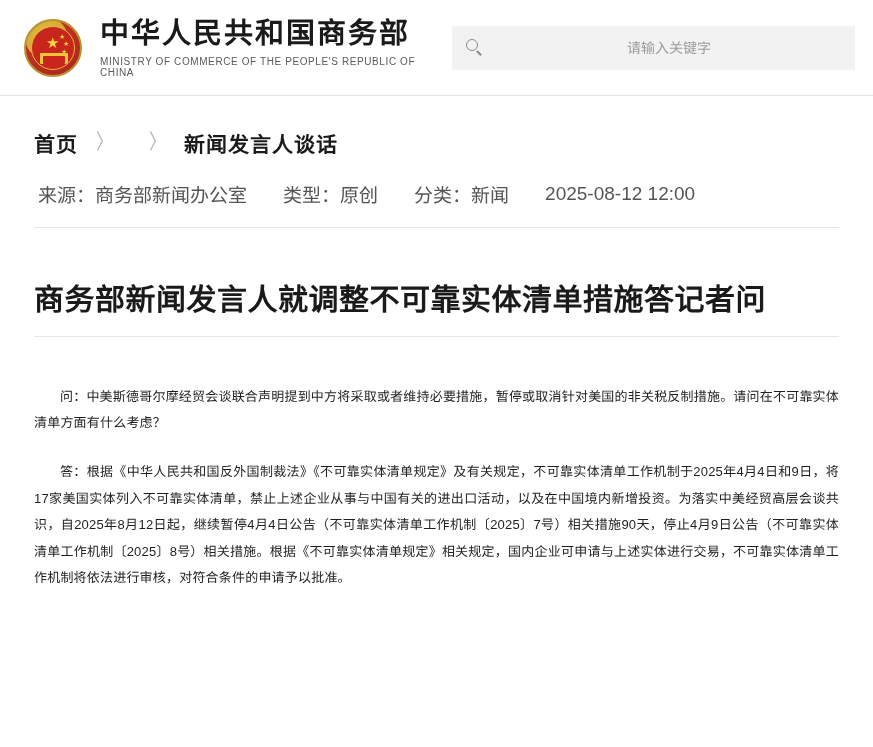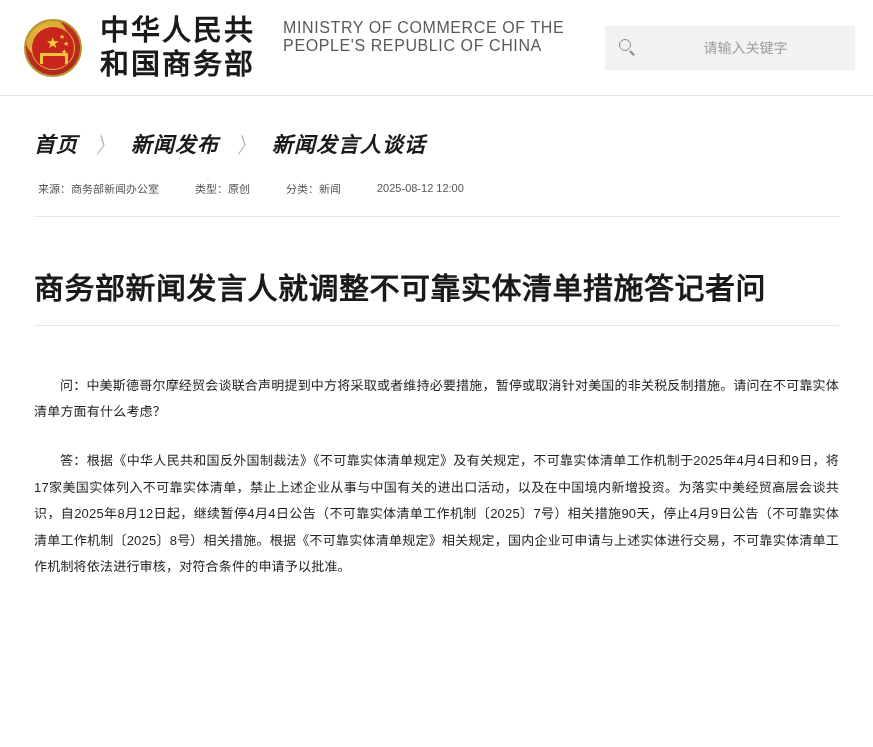--- a/index.html
+++ b/index.html
@@ -68,31 +68,31 @@
   }
   .emblem .gate:before {
     content: "";
     position: absolute;
     left: 3px; top: 3px;
     width: 22px; height: 8px;
     background: #c8261c;
     border-radius: 1px;
   }
 
-  .titles { display: flex; flex-direction: row; justify-content: center; }
+  .titles { display: flex; flex-direction: column; justify-content: center; }
   .title-cn {
     font-size: 29px;
     font-weight: bold;
     letter-spacing: 2px;
     color: #1a1a1a;
     line-height: 1.15;
     font-family: "Liberation Serif", "DejaVu Serif", serif;
   }
   .title-en {
-    font-size: 16px;
+    font-size: 10px;
     letter-spacing: 0.6px;
     color: #5a5a5a;
     margin-top: 5px;
   }
 
   .search-box {
     margin-left: auto;
     width: 404px;
     height: 44px;
     background: #f2f2f2;
@@ -135,45 +135,43 @@
   .search-input::placeholder { color: #9d9d9d; }
 
   
   .content {
     padding: 0 34px;
   }
 
   
   .breadcrumb {
     display: flex;
-    align-items: center;
     padding-top: 32px;
     padding-bottom: 6px;
-    font-style: italic;
   }
   .crumb {
     font-size: 21px;
     font-weight: bold;
     color: #1a1a1a;
     letter-spacing: 1px;
     text-decoration: none;
   }
   .crumb-sep {
     color: #b5b5b5;
     font-size: 17px;
     margin: 0 18px;
     font-weight: normal;
     transform: scaleY(1.25);
   }
 
   
   .meta {
     display: flex;
     align-items: center;
-    font-size: 11px;
+    font-size: 19px;
     color: #555;
     padding: 16px 0 20px 4px;
     border-bottom: 1px solid #e6e6e6;
   }
   .meta .item { margin-right: 36px; white-space: nowrap; }
   .meta .date { color: #555; }
 
   
   .headline {
     font-size: 30px;
@@ -226,21 +224,20 @@
     </span>
     <input class="search-input" type="text" placeholder="请输入关键字" style="">
   </div>
 </header>
 
 <div class="content">
 
   <nav class="breadcrumb">
     <a class="crumb" href="#">首页</a>
     <span class="crumb-sep">〉</span>
-    <a class="crumb" href="#">新闻发布</a>
     <span class="crumb-sep">〉</span>
     <a class="crumb" href="#">新闻发言人谈话</a>
   </nav>
 
   <div class="meta">
     <span class="item">
       <span>来源：</span><span>商务部新闻办公室</span>
     </span>
     <span class="item">
       <span>类型：</span><span>原创</span>

